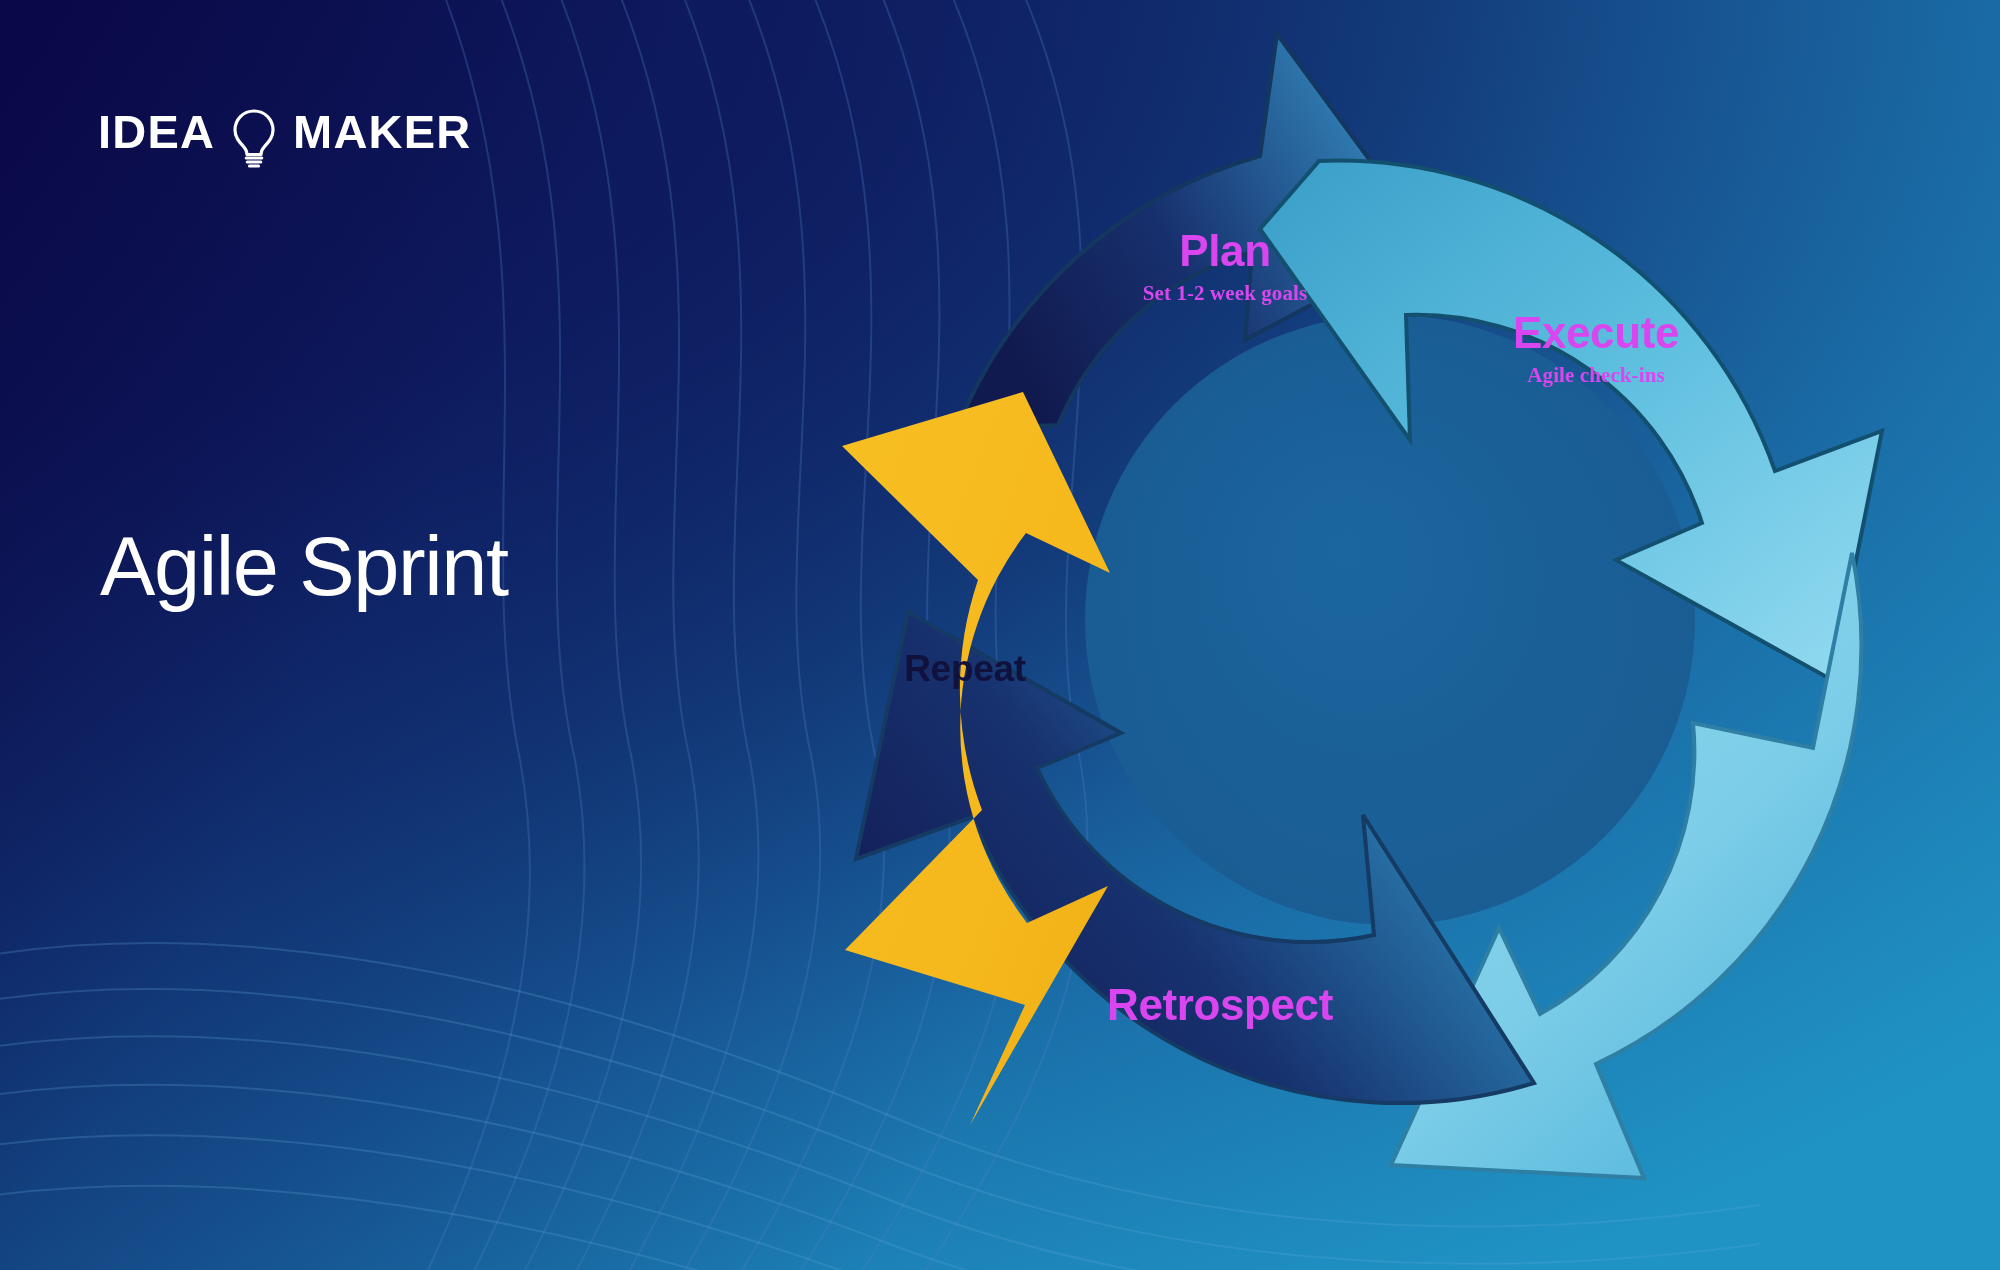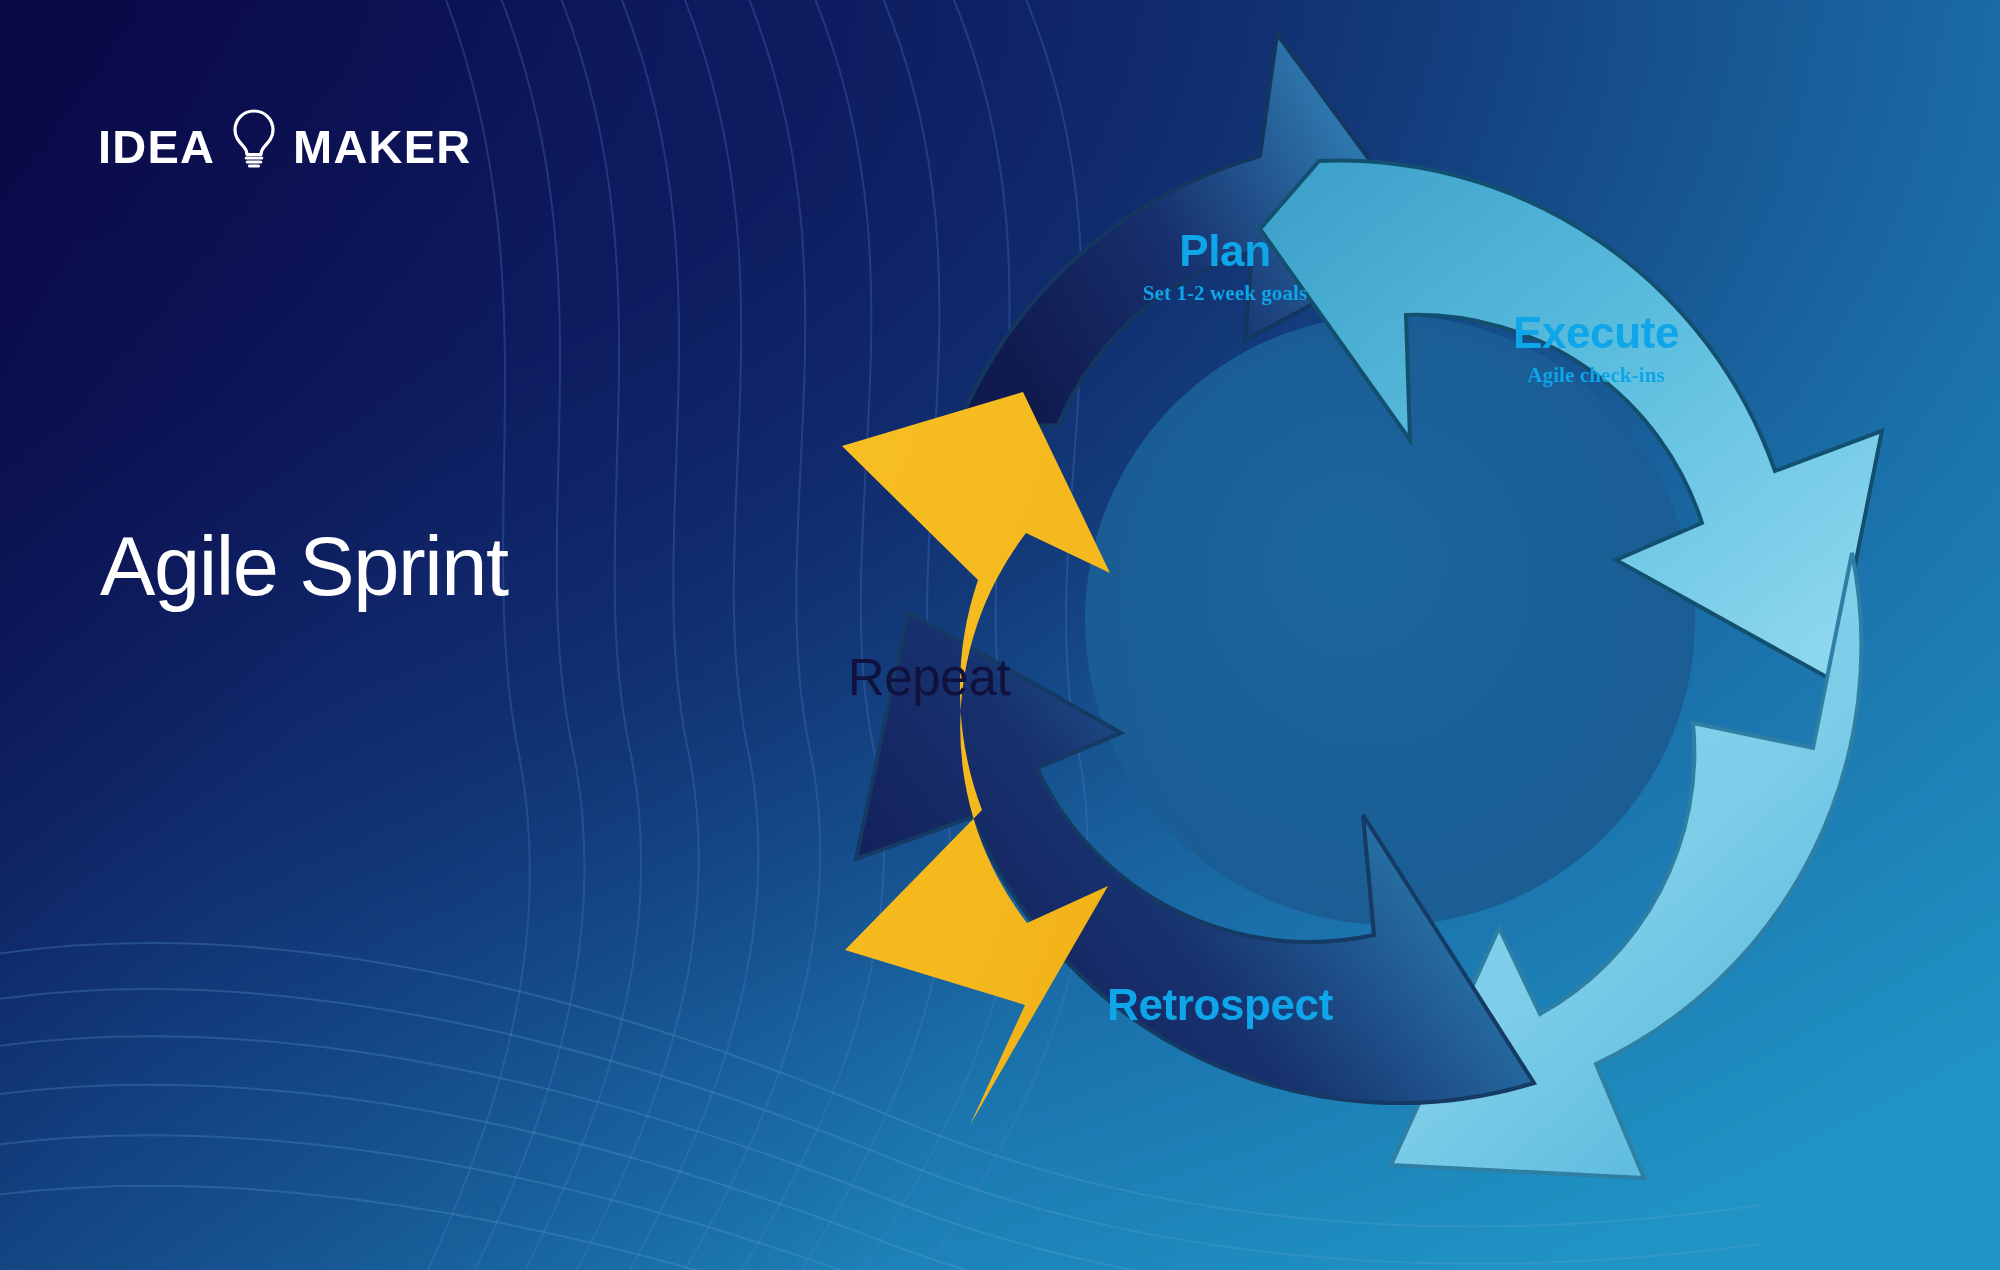--- a/index.html
+++ b/index.html
@@ -23,21 +23,21 @@
   }
   .bg-diag{
     position:absolute; inset:0;
     background:linear-gradient(118deg, rgba(10,8,70,.95) 0%, rgba(13,28,95,.55) 26%, rgba(24,90,150,0) 58%, rgba(33,150,196,.25) 100%);
   }
   .bg-lines{ position:absolute; inset:0; }
 
   
   #logo{
     position:absolute; left:98px; top:108px;
-    display:flex; align-items:flex-end; gap:16px;
+    display:flex; align-items:flex-start; gap:16px;
     user-select:none;
   }
   #logo .word{
     font-size:47px; font-weight:bold; color:#ffffff;
     letter-spacing:1.2px; line-height:1;
     font-family:"Liberation Sans", sans-serif;
   }
   #logo .bulb{ width:46px; height:62px; display:block; }
 
   
@@ -52,33 +52,33 @@
 
   
   #cycle{
     position:absolute;
     left:790px; top:20px;
     width:1210px; height:1230px;
   }
   #cycle svg{ display:block; width:100%; height:100%; }
 
   
-  .label{ position:absolute; color:#0ea5e9; text-align:center; user-select:none; }
+  .label{ position:absolute; color:#d946ef; text-align:center; user-select:none; }
   .label .t{ font-size:44px; font-weight:bold; line-height:1.05; letter-spacing:-.4px; }
   .label .s{ font-size:21px; font-weight:bold; line-height:1.2; margin-top:7px; letter-spacing:.1px;font-family:Liberation Serif, serif; }
 
   #lab-plan      { left:1055px; top:228px;  width:340px; }
   #lab-execute   { left:1416px; top:310px;  width:360px; }
   #lab-review    { left:1465px; top:808px;  width:360px; }
   #lab-retrospect{ left:1000px; top:982px;  width:440px; }
 
   #lab-repeat{
-    position:absolute; left:804px; top:648px; width:250px;
+    position:absolute; left:840px; top:648px; width:250px;
     text-align:center; color:#11113d;
-    font-size:51px; font-weight:normal; letter-spacing:-.3px;
+    font-size:37px; font-weight:bold; letter-spacing:-.3px;
     user-select:none;
   }
 </style>
 </head>
 <body>
 
 <div id="stage">
 
   <div class="bg-base"></div>
   <div class="bg-diag"></div>

